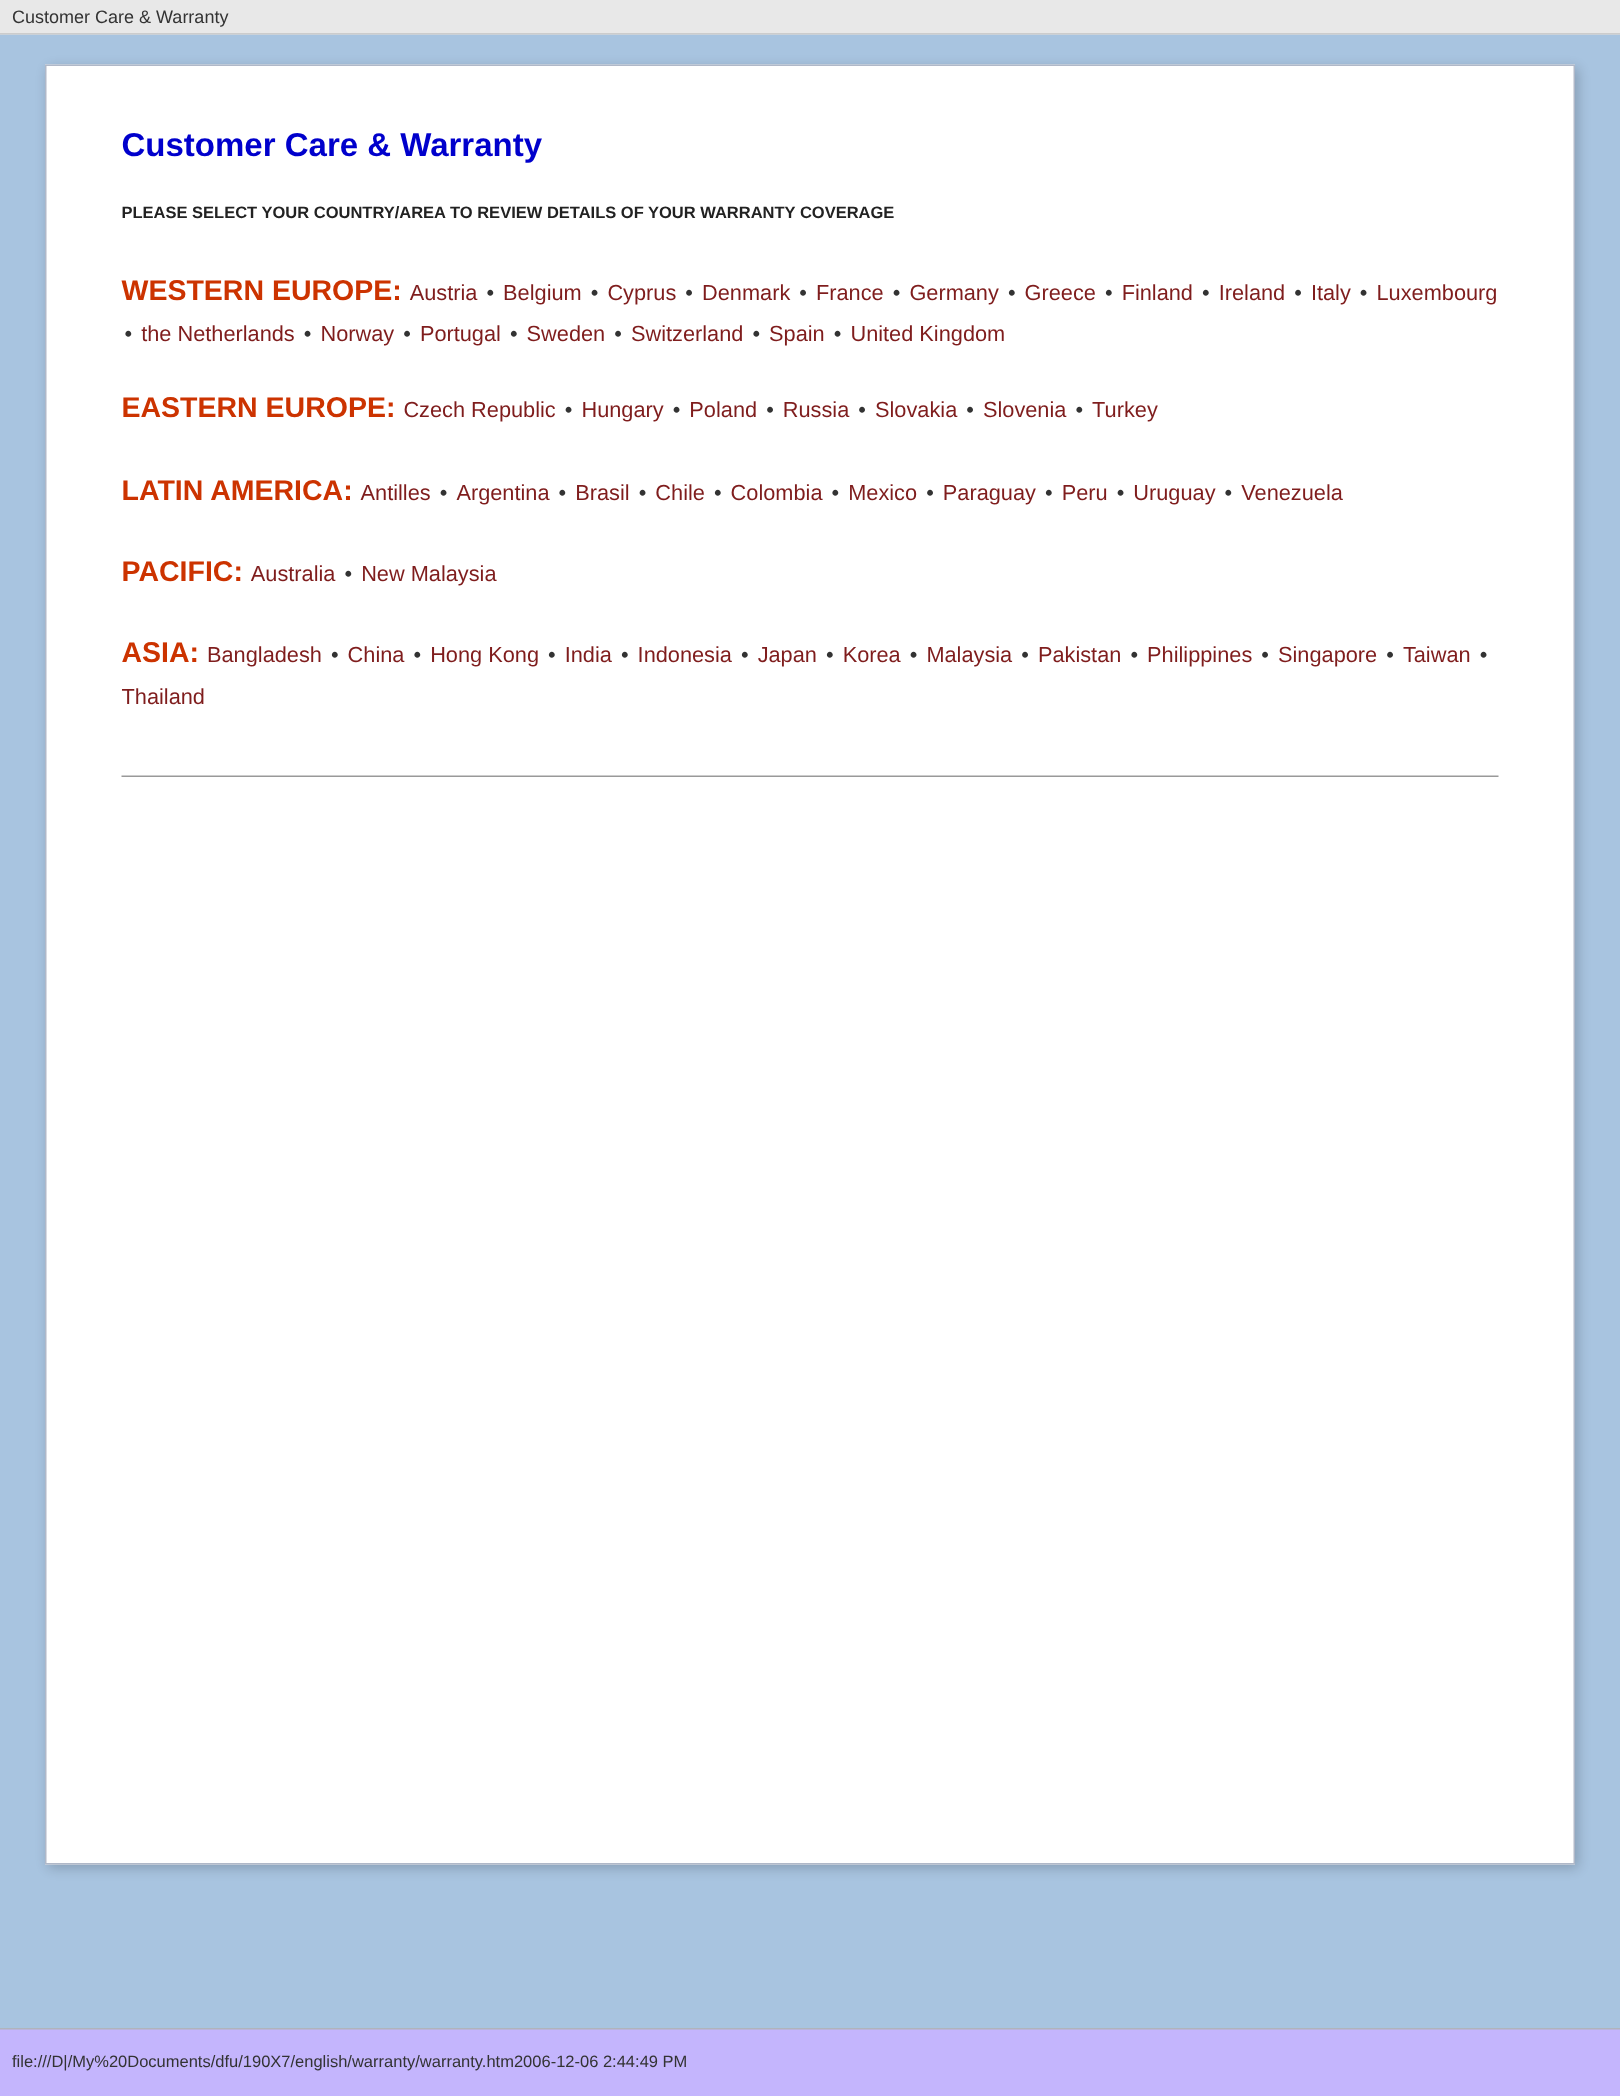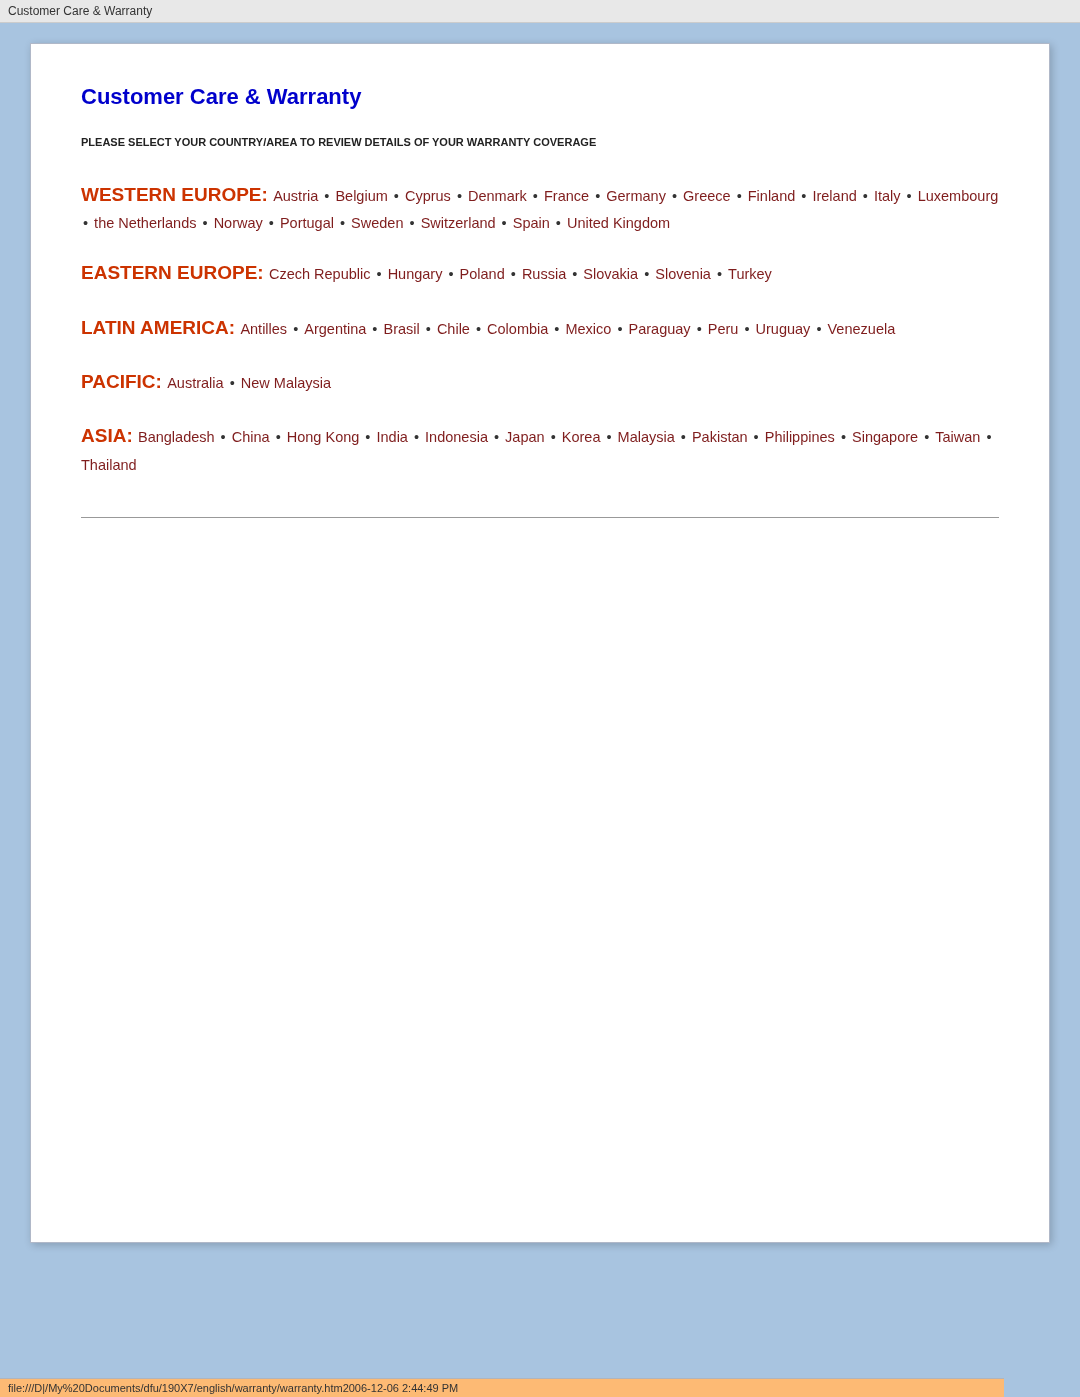--- a/index.html
+++ b/index.html
@@ -76,24 +76,24 @@
     hr.divider {
       border: none;
       border-top: 1px solid #999;
       margin: 40px 0 20px 0;
     }
 
     .status-bar {
       position: fixed;
       bottom: 0;
       left: 0;
-      width: 1004px;
-      background-color: #fdba74;
+      width: 1080px;
+      background-color: #c4b5fd;
       border-top: 1px solid #b0b4bc;
-      padding: 3px 8px;
+      padding: 16px 8px;
       font-size: 11px;
       color: #333;
     }
   </style>
 </head>
 <body>
 
 <div class="title-bar">
   <span>Customer Care &amp; Warranty</span>
 </div>

